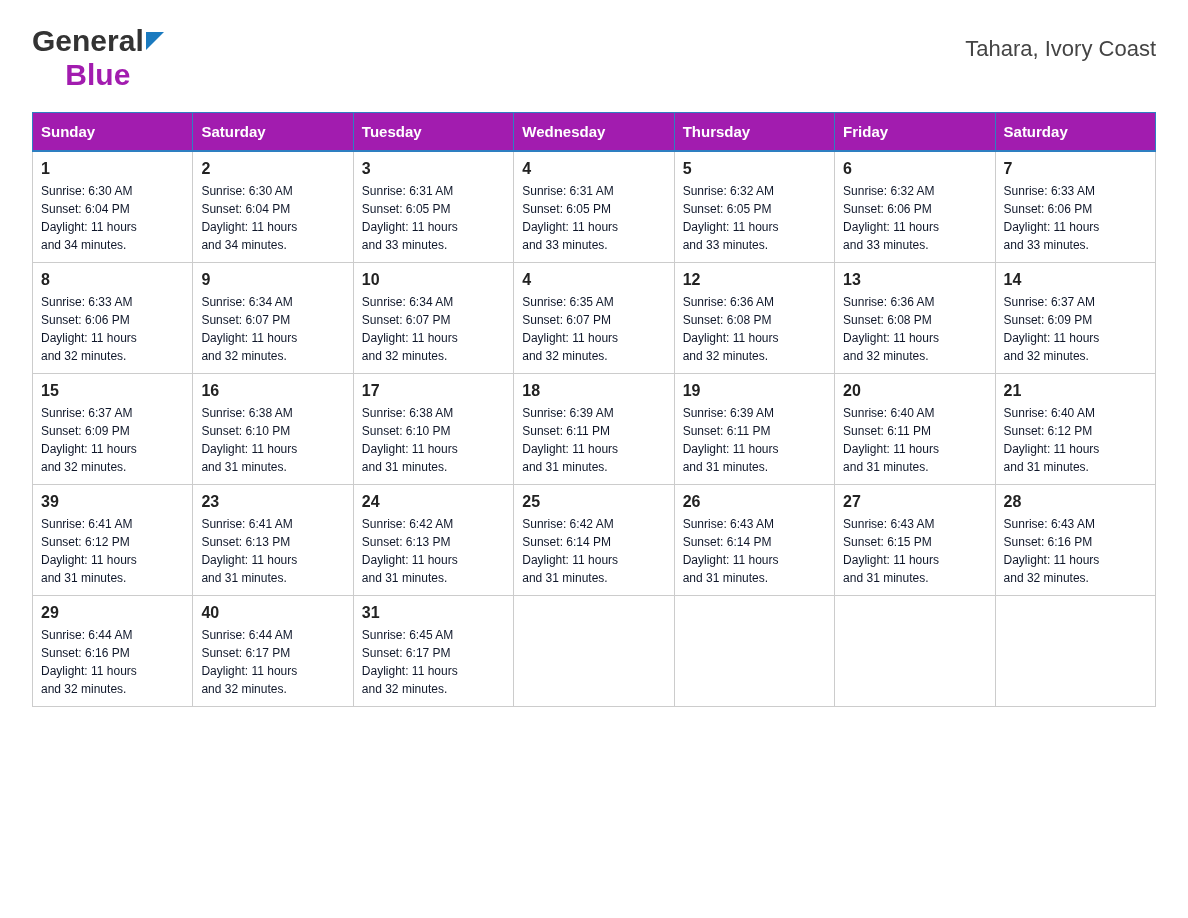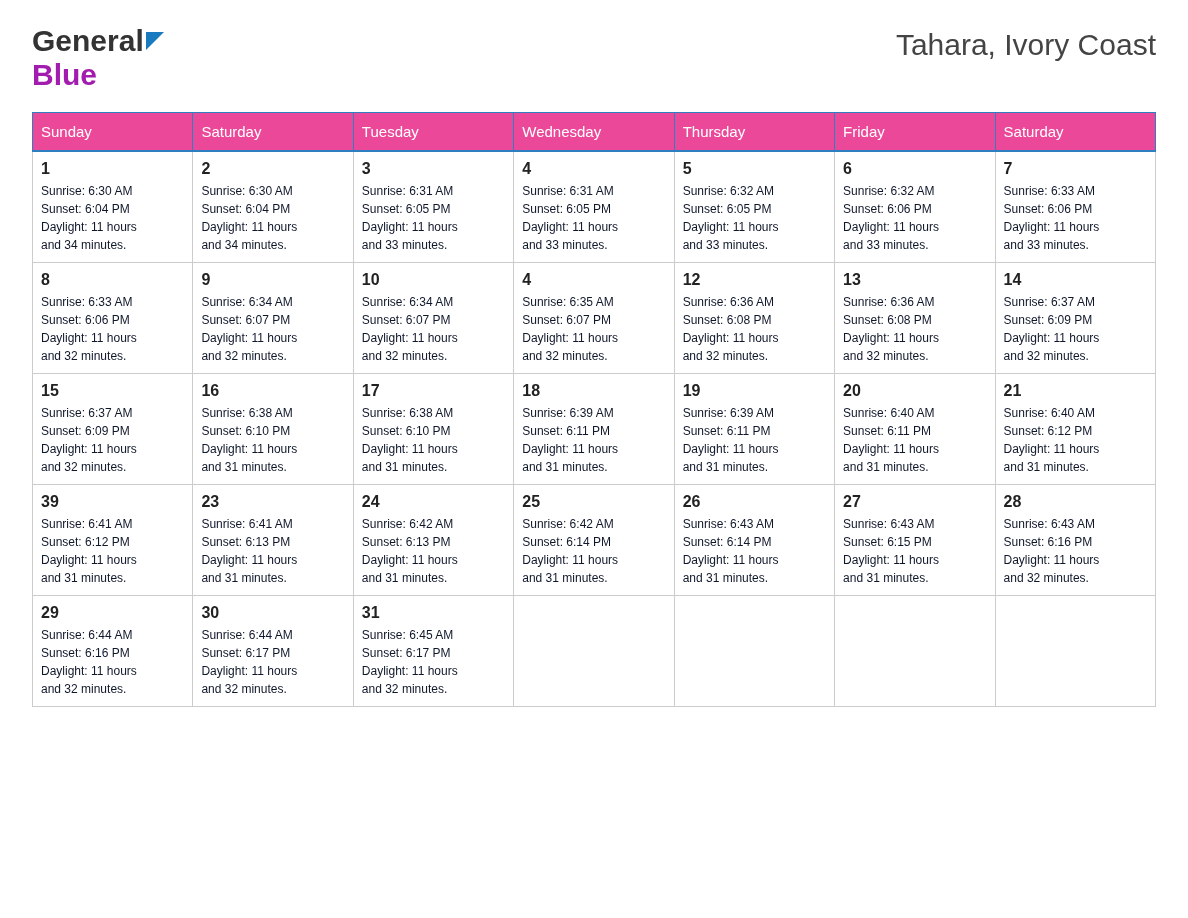--- a/index.html
+++ b/index.html
@@ -12,47 +12,47 @@
     }
     .header {
       display: flex;
       justify-content: space-between;
       align-items: flex-start;
       margin-bottom: 20px;
     }
     .logo {
       display: flex;
       flex-direction: column;
-      align-items: flex-start;
+      align-items: center;
     }
     .title-block {
       text-align: right;
     }
     .month-title {
       font-size: 52px;
       font-weight: bold;
       color: #222;
       line-height: 1.1;
     }
     .location {
-      font-size: 30px;
+      font-size: 22px;
       color: #444;
-      margin-top: 4px;
+      margin-top: 12px;
     }
     table {
       width: 100%;
       border-collapse: collapse;
       table-layout: fixed;
     }
     thead tr th {
-      background-color: #ec4899;
+      background-color: #a21caf;
       color: #fff;
       padding: 10px 8px;
       font-size: 15px;
-      font-weight: normal;
+      font-weight: bold;
       text-align: left;
       border: 1px solid #2e7fc1;
     }
     tbody tr td {
       vertical-align: top;
       padding: 8px 8px;
       font-size: 12.5px;
       color: #222;
       border: 1px solid #ccc;
       height: 100px;
@@ -246,21 +246,21 @@
           <span class="day-num">28</span>
           <div class="day-info">Sunrise: 6:43 AM<br>Sunset: 6:16 PM<br>Daylight: 11 hours<br>and 32 minutes.</div>
         </td>
       </tr>
       <tr>
         <td>
           <span class="day-num">29</span>
           <div class="day-info">Sunrise: 6:44 AM<br>Sunset: 6:16 PM<br>Daylight: 11 hours<br>and 32 minutes.</div>
         </td>
         <td>
-          <span class="day-num">30</span>
+          <span class="day-num">40</span>
           <div class="day-info">Sunrise: 6:44 AM<br>Sunset: 6:17 PM<br>Daylight: 11 hours<br>and 32 minutes.</div>
         </td>
         <td>
           <span class="day-num">31</span>
           <div class="day-info">Sunrise: 6:45 AM<br>Sunset: 6:17 PM<br>Daylight: 11 hours<br>and 32 minutes.</div>
         </td>
         <td></td>
         <td></td>
         <td></td>
         <td></td>

